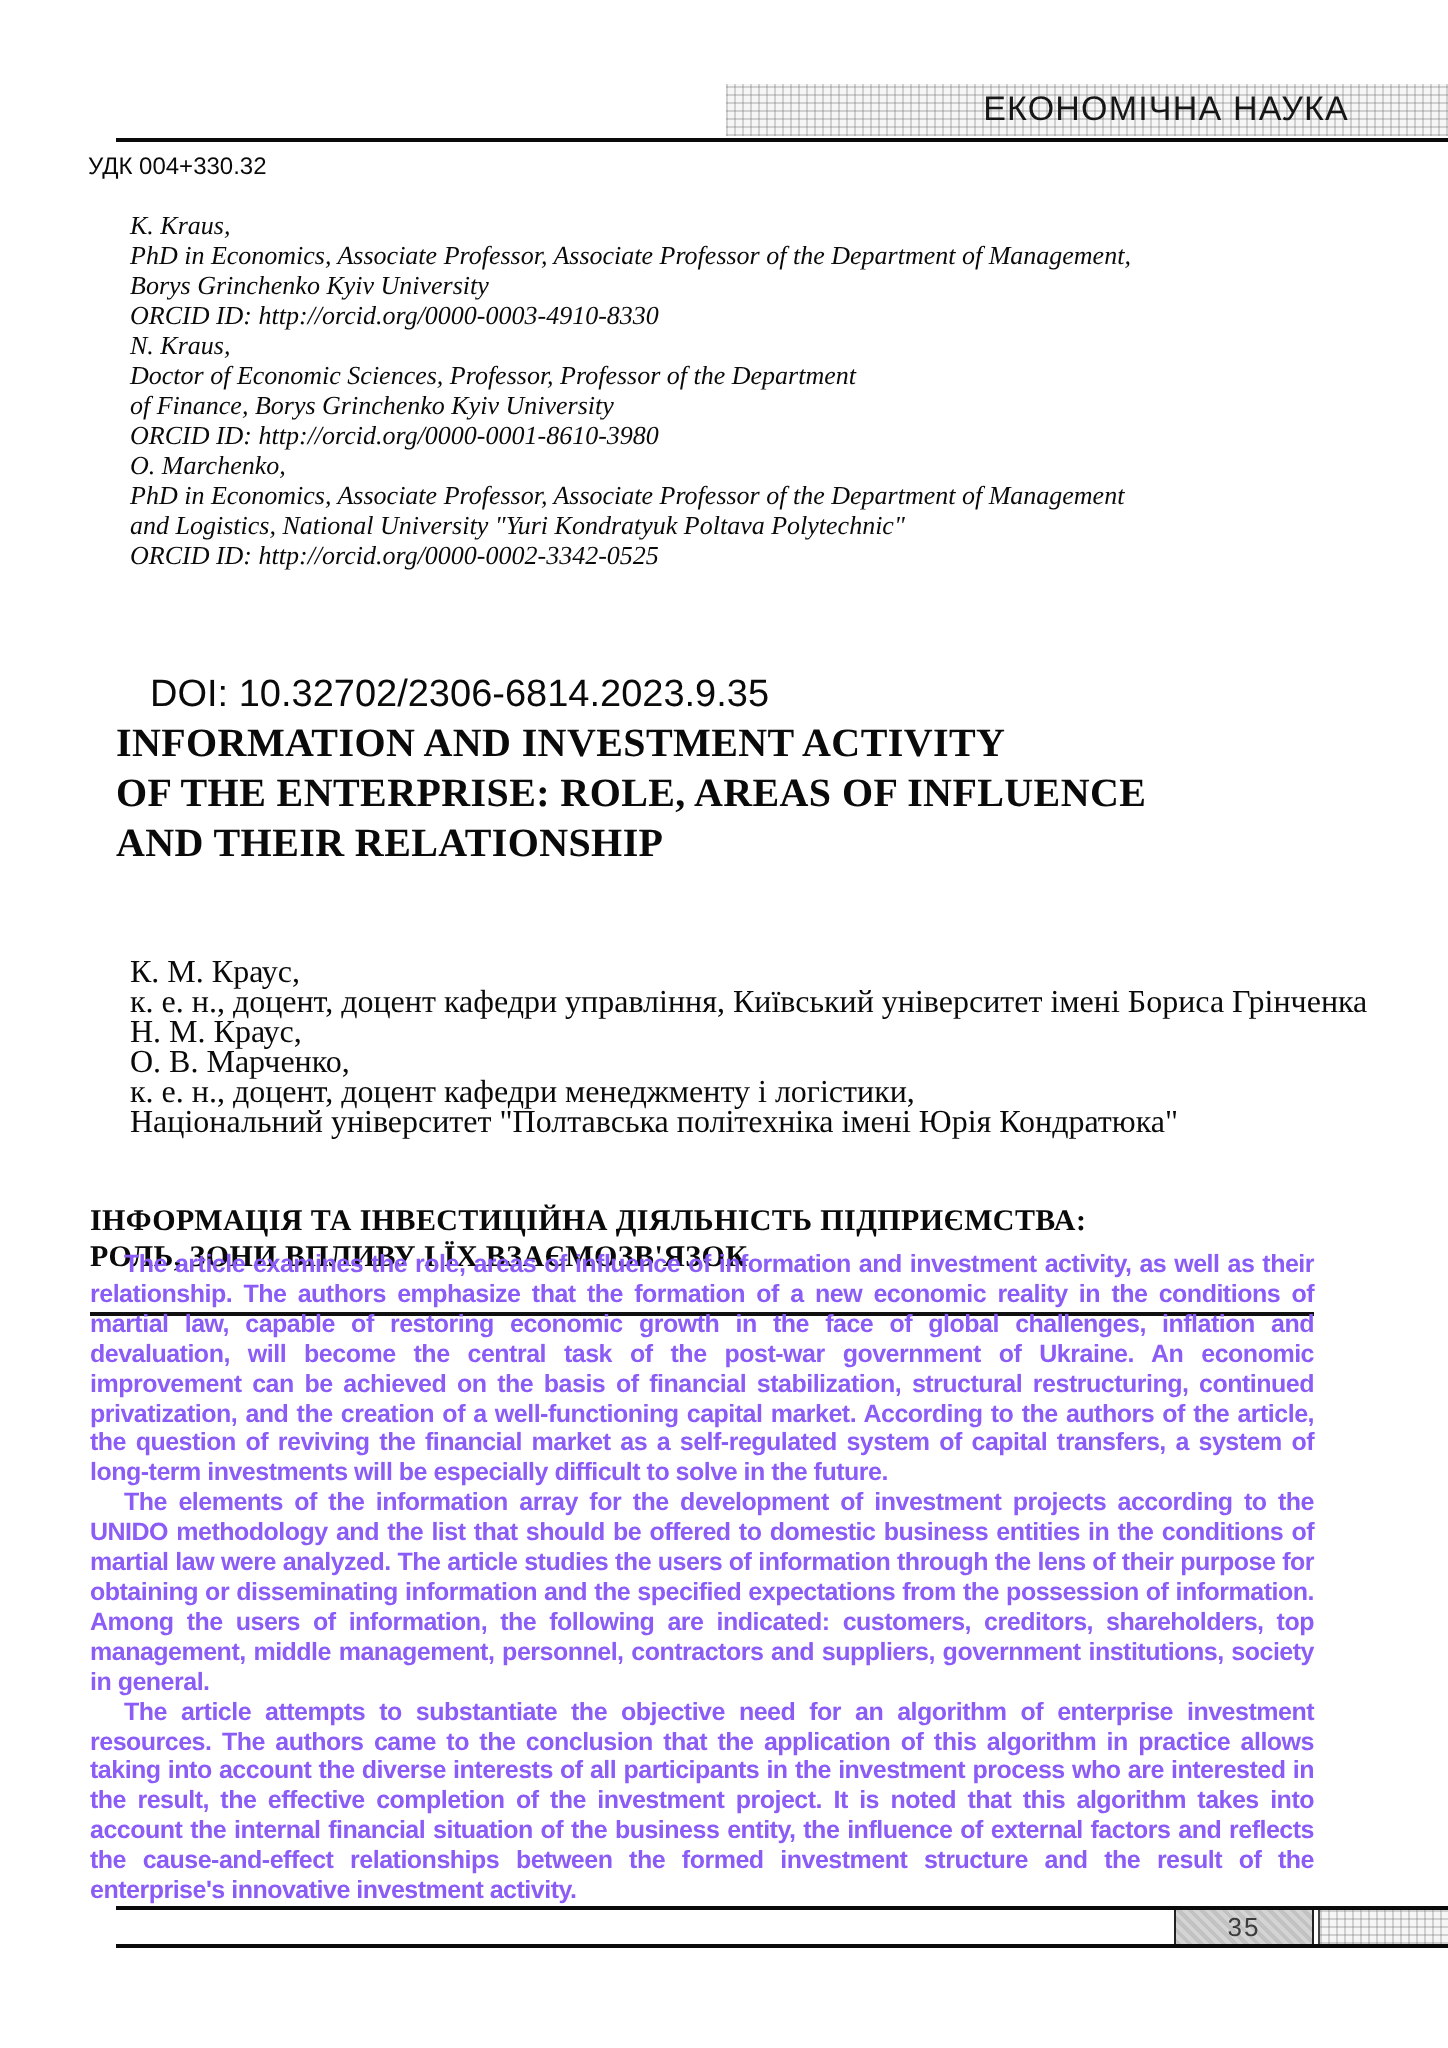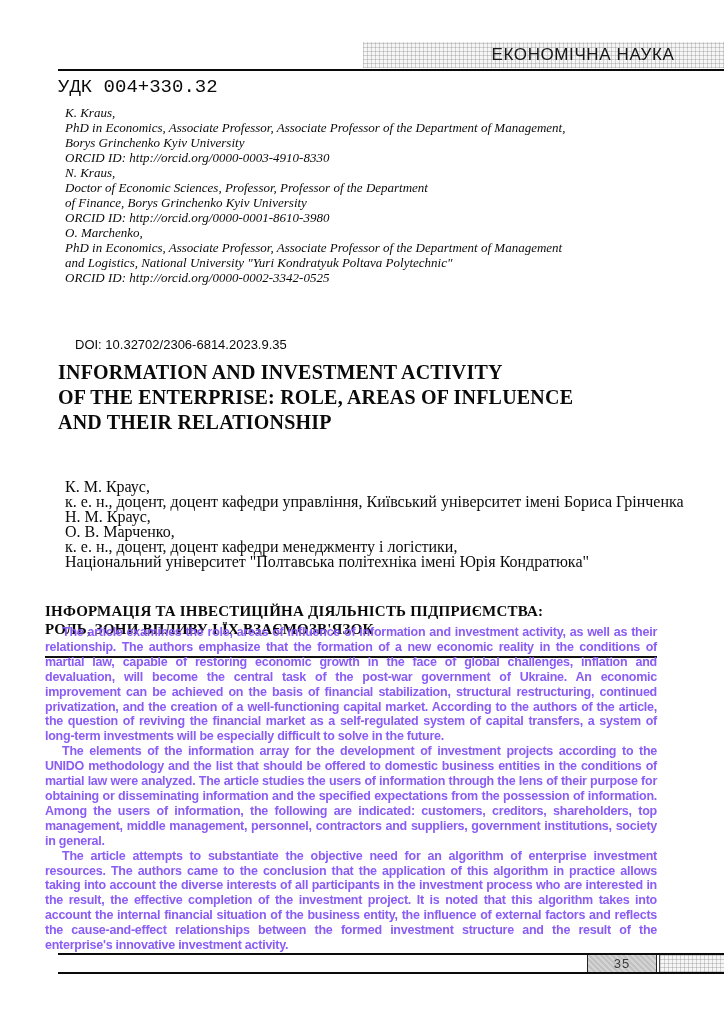--- a/index.html
+++ b/index.html
@@ -41,39 +41,39 @@
   }
   .header-rule {
     position: absolute;
     left: 58px; top: 69px;
     width: 666px; height: 2px;
     background: #0a0a0a;
   }
 
   .udk {
     position: absolute;
-    left: 58px; top: 76px;
-    font-family: Liberation Mono, monospace;
-    font-size: 19px;
+    left: 44px; top: 76px;
+    font-family: Liberation Sans, sans-serif;
+    font-size: 12px;
   }
 
   .authors-en {
     position: absolute;
     left: 65px; top: 105px;
     font-style: italic;
     font-size: 13px;
     line-height: 15px;
     white-space: nowrap;
   }
 
   .doi {
     position: absolute;
     left: 75px; top: 337px;
     font-family: "Liberation Sans", sans-serif;
-    font-size: 13px;
+    font-size: 19px;
   }
 
   .title-en {
     position: absolute;
     left: 58px; top: 360px;
     margin: 0;
     width: 640px;
     font-weight: bold;
     font-size: 20px;
     line-height: 25px;

